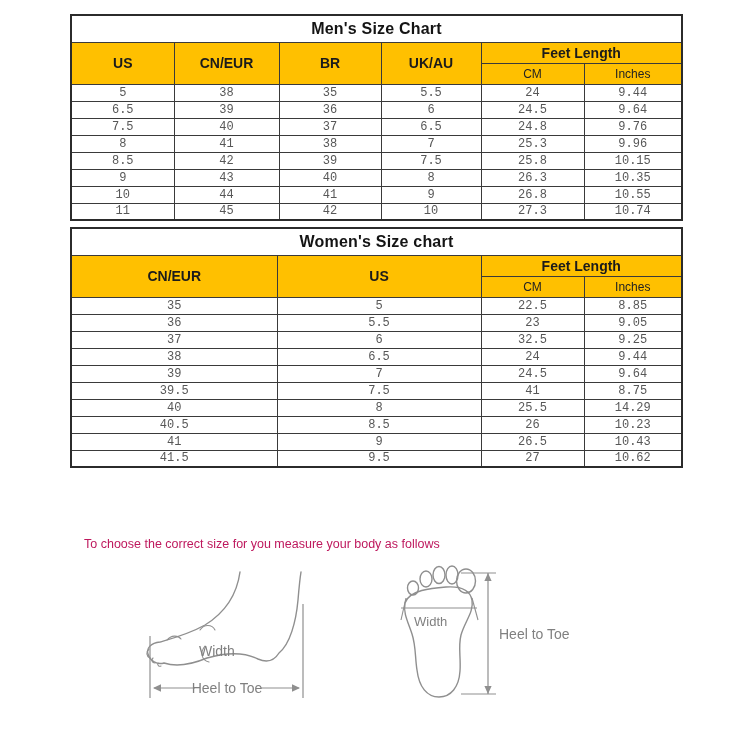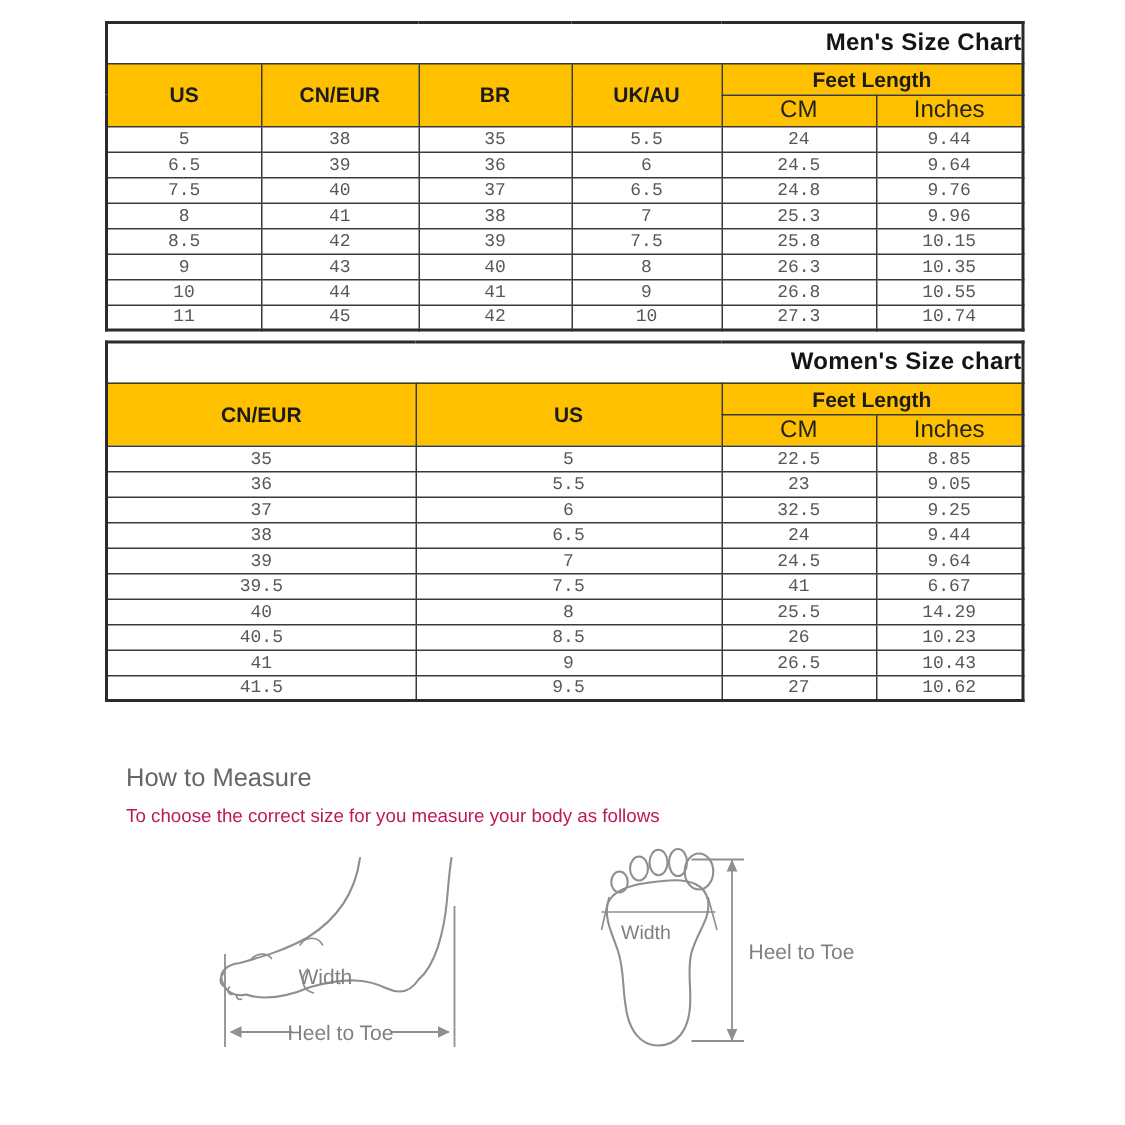--- a/index.html
+++ b/index.html
@@ -2,23 +2,23 @@
 <html><head>
 <meta charset="utf-8">
 <style>
   * { margin:0; padding:0; box-sizing:border-box; }
   html,body { width:750px; height:750px; background:#ffffff; font-family:"Liberation Sans",sans-serif; }
   #stage { position:relative; width:750px; height:750px; background:#ffffff; overflow:hidden; }
   .abs { position:absolute; }
 
   table { border-collapse:collapse; table-layout:fixed; border:2px solid #2b2b2b; background:#ffffff; }
   th,td { border:1px solid #3a3a3a; padding:0; }
-  .tbl-title { height:27px; background:#ffffff; font-size:16px; font-weight:bold; color:#141414; text-align:right; letter-spacing:.2px; }
+  .tbl-title { height:27px; background:#ffffff; font-size:16px; font-weight:bold; color:#141414; text-align:center; letter-spacing:.2px; }
   .hdr { background:#FFC000; font-size:14px; font-weight:bold; color:#1b1b1b; height:21px; text-align:center; }
-  .hdr.sub { font-size:16px; font-weight:normal; color:#222222;margin-left:18px; }
+  .hdr.sub { font-size:12px; font-weight:normal; color:#222222;margin-left:18px; }
   td.cell { height:17px; text-align:center; font-family:"Liberation Mono","DejaVu Sans Mono",monospace; font-size:12px; color:#575757; }
 
   .notes { line-height:19px; font-family:"Liberation Mono","DejaVu Sans Mono",monospace; font-weight:bold; font-size:13px; color:#1c1c1c; white-space:nowrap; }
   .how-title { font-size:17px; color:#666666; }
   .how-sub { font-size:12.5px; color:#be185d; }
   .footer-text { width:660px; text-align:center; font-size:13.5px; color:#2e2e2e; }
 
   svg text { font-family:"Liberation Sans",sans-serif; fill:#808080; }
 </style>
 </head>
@@ -182,21 +182,21 @@
           <td class="cell">39</td>
           <td class="cell">7</td>
           <td class="cell">24.5</td>
           <td class="cell">9.64</td>
         </tr>
 
         <tr>
           <td class="cell">39.5</td>
           <td class="cell">7.5</td>
           <td class="cell">41</td>
-          <td class="cell">6.67</td>
+          <td class="cell">8.75</td>
         </tr>
 
         <tr>
           <td class="cell">40</td>
           <td class="cell">8</td>
           <td class="cell">25.5</td>
           <td class="cell">14.29</td>
         </tr>
 
         <tr>
@@ -218,21 +218,20 @@
           <td class="cell">9.5</td>
           <td class="cell">27</td>
           <td class="cell">10.62</td>
         </tr>
       </tbody>
   </table>
 
   <div class="abs notes" style="left:71px; top:469px;">
   </div>
 
-  <div class="abs how-title" style="left:84px; top:509px;">How to Measure</div>
   <div class="abs how-sub" style="left:84px; top:537px;">To choose the correct size for you measure your body as follows</div>
 
   <svg class="abs" style="left:143px; top:560px;" width="170" height="145" viewBox="0 0 170 145">
     <g stroke="#8f8f8f" fill="none" stroke-width="1.4" stroke-linecap="round">
       <path d="M97,12 C94,34 83,52 62,65 C46,74 31,78 17,82
                C8,83 3,88 5,94 C7,101 14,105 21,103
                C36,108 52,103 64,98 C88,91 103,93 115,99
                C124,103 131,101 136,93
                C147,84 153,62 155,40 C156,28 157,18 158,12"></path>
     </g>

